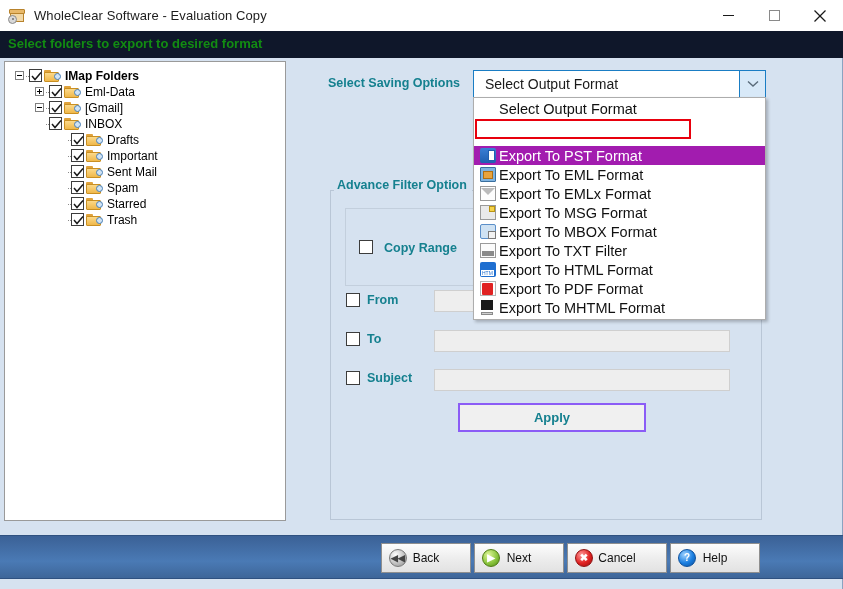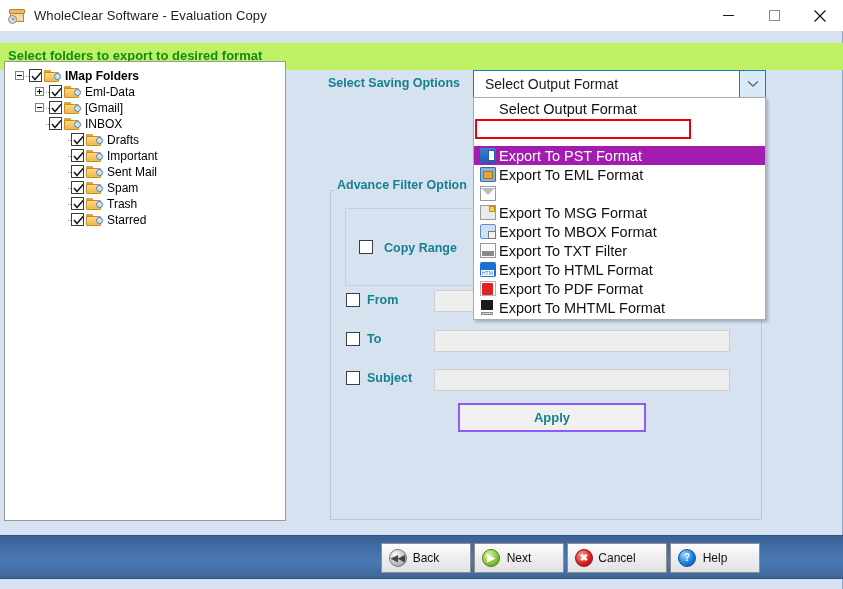--- a/index.html
+++ b/index.html
@@ -89,22 +89,21 @@
     align-items: center;
     justify-content: center;
   }
   .win-btn svg { display: block; }
 
   
   .subheader {
     position: absolute;
     left: 0; top: 31px;
     width: 843px; height: 27px;
-    background: #bef264;
-    margin-top: 12px;
+    background: #0f172a;
   }
   .subheader-text {
     position: absolute;
     left: 8px; top: 5px;
     font-size: 13px;
     font-weight: bold;
     color: #128c12;
   }
 
   
@@ -701,35 +700,35 @@
           <span class="cbox" style="left: 66px; top: 1px;">
             <svg width="11" height="11" viewBox="0 0 11 11">
               <polyline points="1,5 4,8.5 10,1.5" fill="none" stroke="#1a1a1a" stroke-width="1.5"></polyline>
             </svg>
           </span>
           <span class="folder" style="left: 81px; top: 1px;">
             <span class="tab"></span>
             <span class="body"></span>
             <span class="lens"></span>
           </span>
-          <span class="tlabel" style="left: 102px; top: 1px;">Trash</span>
+          <span class="tlabel" style="left: 102px; top: 1px;">Starred</span>
         </div>
         <div class="tnode">
           <span class="dots" style="left: 63px; top: 8px;"></span>
           <span class="cbox" style="left: 66px; top: 1px;">
             <svg width="11" height="11" viewBox="0 0 11 11">
               <polyline points="1,5 4,8.5 10,1.5" fill="none" stroke="#1a1a1a" stroke-width="1.5"></polyline>
             </svg>
           </span>
           <span class="folder" style="left: 81px; top: 1px;">
             <span class="tab"></span>
             <span class="body"></span>
             <span class="lens"></span>
           </span>
-          <span class="tlabel" style="left: 102px; top: 1px;">Starred</span>
+          <span class="tlabel" style="left: 102px; top: 1px;">Trash</span>
         </div>
       </div>
   </div>
 
   <div class="saving-label">Select Saving Options</div>
 
   <div class="combo">
     <span class="combo-text">Select Output Format</span>
     <div class="combo-arrow">
       <svg width="12" height="8" viewBox="0 0 12 8">
@@ -746,20 +745,21 @@
       <div class="dd-item selected">
         <span class="dd-icon ic-pst"></span>
         <span class="dd-label">Export To PST Format</span>
       </div>
       <div class="dd-item">
         <span class="dd-icon ic-eml"></span>
         <span class="dd-label">Export To EML Format</span>
       </div>
       <div class="dd-item">
         <span class="dd-icon ic-emlx"></span>
+        <span class="dd-label">Export To EMLx Format</span>
       </div>
       <div class="dd-item">
         <span class="dd-icon ic-msg"></span>
         <span class="dd-label">Export To MSG Format</span>
       </div>
       <div class="dd-item">
         <span class="dd-icon ic-mbox"></span>
         <span class="dd-label">Export To MBOX Format</span>
       </div>
       <div class="dd-item">

